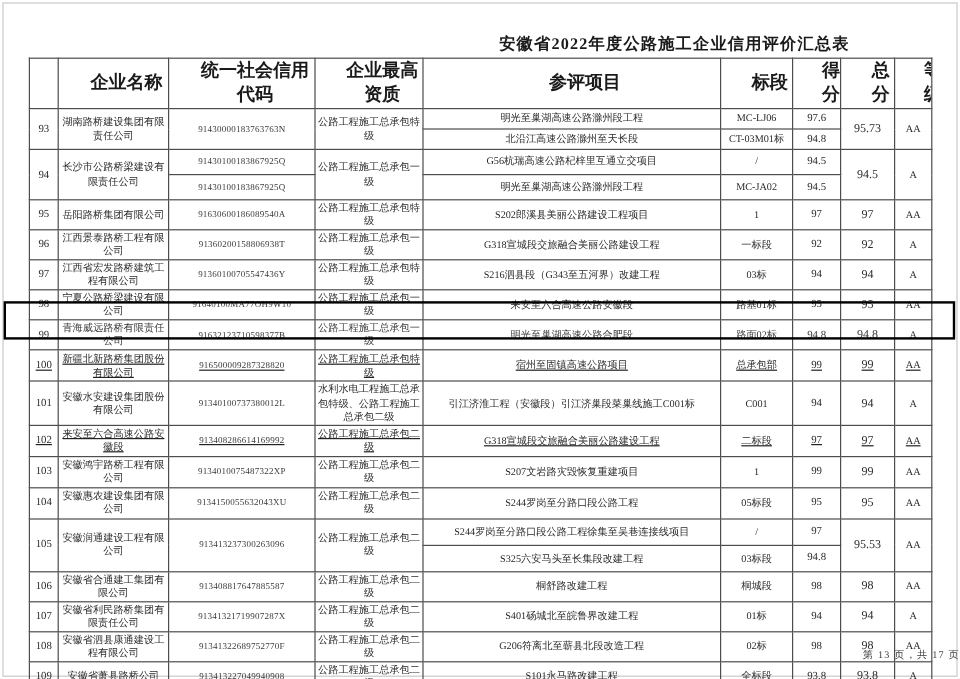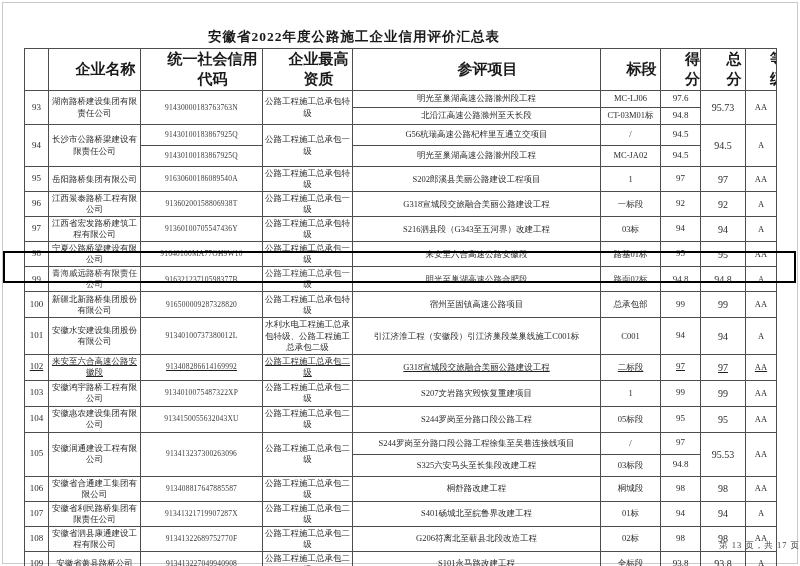--- a/index.html
+++ b/index.html
@@ -10,21 +10,21 @@
     color:#222222;
     overflow:hidden;
   }
   .page-edge {
     position:absolute; left:2px; top:2px; right:2px; bottom:2px;
     border:1px solid #c9c9c9;
     pointer-events:none;
   }
   .doc-title {
     position:absolute; top:28px; left:0; width:708px;
-    text-align:center;
+    text-align:right;
     font-size:13.5px; font-weight:bold;
     letter-spacing:1px;
     color:#1a1a1a;
   }
   table.credit-table {
     position:absolute; left:24px; top:48px; width:752px;
     border-collapse:collapse; table-layout:fixed;
   }
   .credit-table th, .credit-table td {
     border:1px solid #4d4d4d;
@@ -168,21 +168,21 @@
         <td class="serial-number-cell">99</td>
         <td class="company-name-cell">青海威远路桥有限责任公司</td>
         <td class="credit-code-cell">91632123710598377B</td>
         <td class="qualification-cell">公路工程施工总承包一级</td>
         <td class="project-name-cell">明光至巢湖高速公路合肥段</td>
         <td class="bid-section-cell">路面02标</td>
         <td class="score-cell">94.8</td>
         <td class="total-score-cell">94.8</td>
         <td class="grade-cell">A</td>
       </tr>
-      <tr style="height: 26px;">
+      <tr style="height: 26px; text-decoration: underline;">
         <td class="serial-number-cell">100</td>
         <td class="company-name-cell">新疆北新路桥集团股份有限公司</td>
         <td class="credit-code-cell">916500009287328820</td>
         <td class="qualification-cell">公路工程施工总承包特级</td>
         <td class="project-name-cell">宿州至固镇高速公路项目</td>
         <td class="bid-section-cell">总承包部</td>
         <td class="score-cell">99</td>
         <td class="total-score-cell">99</td>
         <td class="grade-cell">AA</td>
       </tr>

